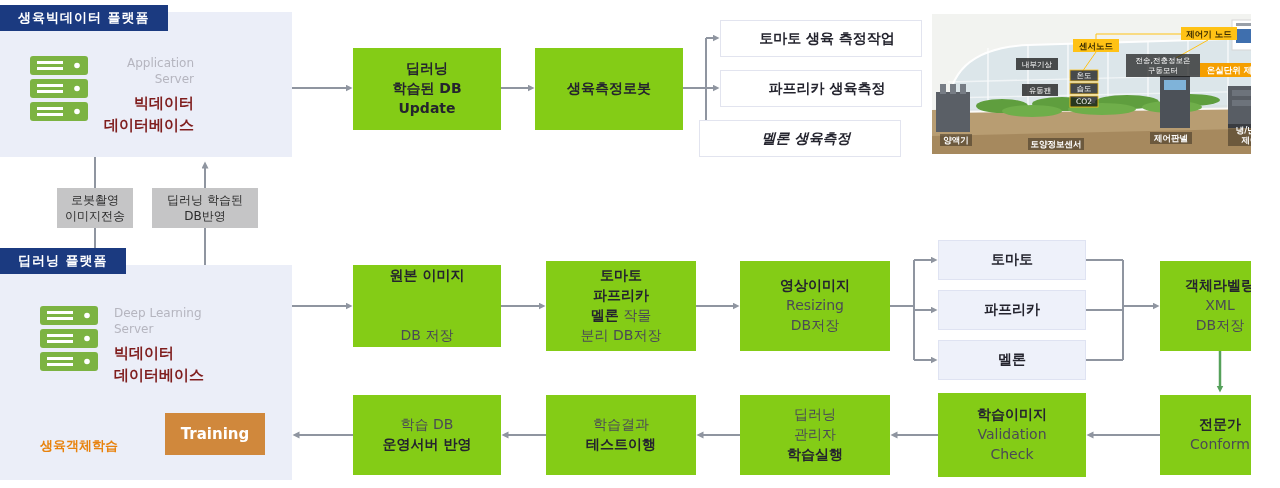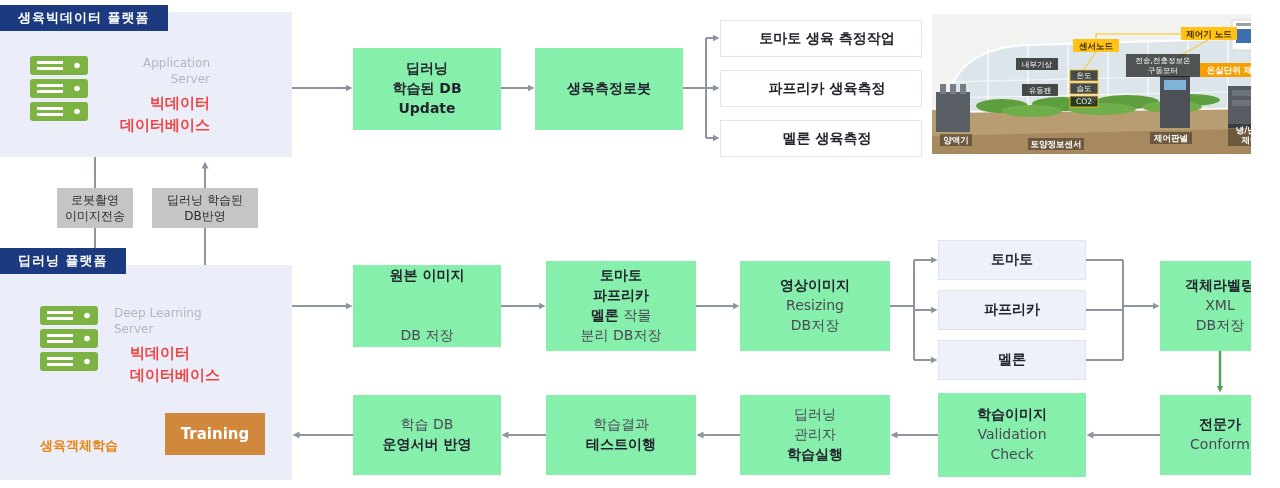--- a/index.html
+++ b/index.html
@@ -3,33 +3,33 @@
 <meta charset="utf-8">
 <style>
   * { margin:0; padding:0; box-sizing:border-box; }
   html,body { background:#ffffff; }
   body { font-family:"DejaVu Sans","Liberation Sans",sans-serif; }
   .canvas { position:relative; width:1251px; height:488px; background:#ffffff; overflow:hidden; }
   .overlay { position:absolute; left:0; top:0; pointer-events:none; }
   .badge { position:absolute; height:26px; background:#1b3a80; color:#ffffff; font-size:13px; font-weight:bold;
            display:flex; align-items:center; padding:0 18px; letter-spacing:1px; }
   .panel { position:absolute; background:#ebeef8; }
-  .flowbox { position:absolute; background:#86efac; display:flex; flex-direction:column; align-items:center;
+  .flowbox { position:absolute; background:#84cc16; display:flex; flex-direction:column; align-items:center;
              justify-content:center; text-align:center; font-size:14px; color:#4a4a55; line-height:1.42; }
   .flowbox.white { background:#ffffff; border:1px solid #e2e4ef;padding-left:12px; }
   .flowbox.crop  { background:#eef1fa; border:1px solid #dfe3f2; }
   .b { font-weight:bold; color:#24242e; }
   .graybox { position:absolute; background:#c5c5c6; color:#2b2b2b; font-size:12px; display:flex; flex-direction:column;
              align-items:center; justify-content:center; text-align:center; line-height:1.35; }
   .training { position:absolute; background:#d0883c; color:#ffffff; font-weight:bold; font-size:15px;
               display:flex; align-items:center; justify-content:center; }
   .note { position:absolute; color:#e8820c; font-weight:bold; font-size:13px; text-align:center; }
   .server { position:absolute; display:flex; }
   .sub { font-size:12px; color:#b5b5bf; line-height:1.3; }
-  .ttl { font-size:15px; font-weight:bold; color:#ef4444; line-height:1.45;margin-left:16px; }
+  .ttl { font-size:15px; font-weight:bold; color:#7f1d1d; line-height:1.45; }
   .spacer { height:6px; }
   
   .gl-y { font-size:8.5px; font-weight:bold; fill:#3a2c00; text-anchor:middle; }
   .gl-o { font-size:8.5px; font-weight:bold; fill:#ffffff; text-anchor:middle; }
   .gl-d { font-size:7.5px; fill:#ffffff; text-anchor:middle; }
   .gl-w { font-size:8.5px; font-weight:bold; fill:#ffffff; text-anchor:middle; }
 </style>
 </head>
 <body>
 
@@ -123,21 +123,21 @@
   <div class="flowbox" style="left:535px;top:48px;width:148px;height:82px;">
     <div class="b">생육측정로봇</div>
   </div>
 
   <div class="flowbox white" style="left:720px;top:20px;width:202px;height:37px;">
     <div class="b">토마토 생육 측정작업</div>
   </div>
   <div class="flowbox white" style="left:720px;top:70px;width:202px;height:37px;">
     <div class="b">파프리카 생육측정</div>
   </div>
-  <div class="flowbox white" style="left:720px;top:120px;width:202px;height:37px;">
+  <div class="flowbox white" style="left:699px;top:120px;width:202px;height:37px;font-style:italic;">
     <div class="b">멜론 생육측정</div>
   </div>
 
   <div style="position:absolute;left:932px;top:14px;width:348px;height:140px;">
     <svg width="348" height="140" viewBox="0 0 348 140">
       <rect width="348" height="140" fill="#f2f3f0"></rect>
       <polygon points="0,96 348,90 348,140 0,140" fill="#b89d72"></polygon>
       <polygon points="0,122 348,114 348,140 0,140" fill="#a6895e"></polygon>
       <path d="M16,98 C16,50 50,33 96,31 L298,25 C318,24 330,33 331,47 L333,94 Z" fill="#dbe6ea" stroke="#ffffff" stroke-width="2" opacity="0.95"></path>
       <g stroke="#ffffff" stroke-width="1.3" opacity="0.85">

